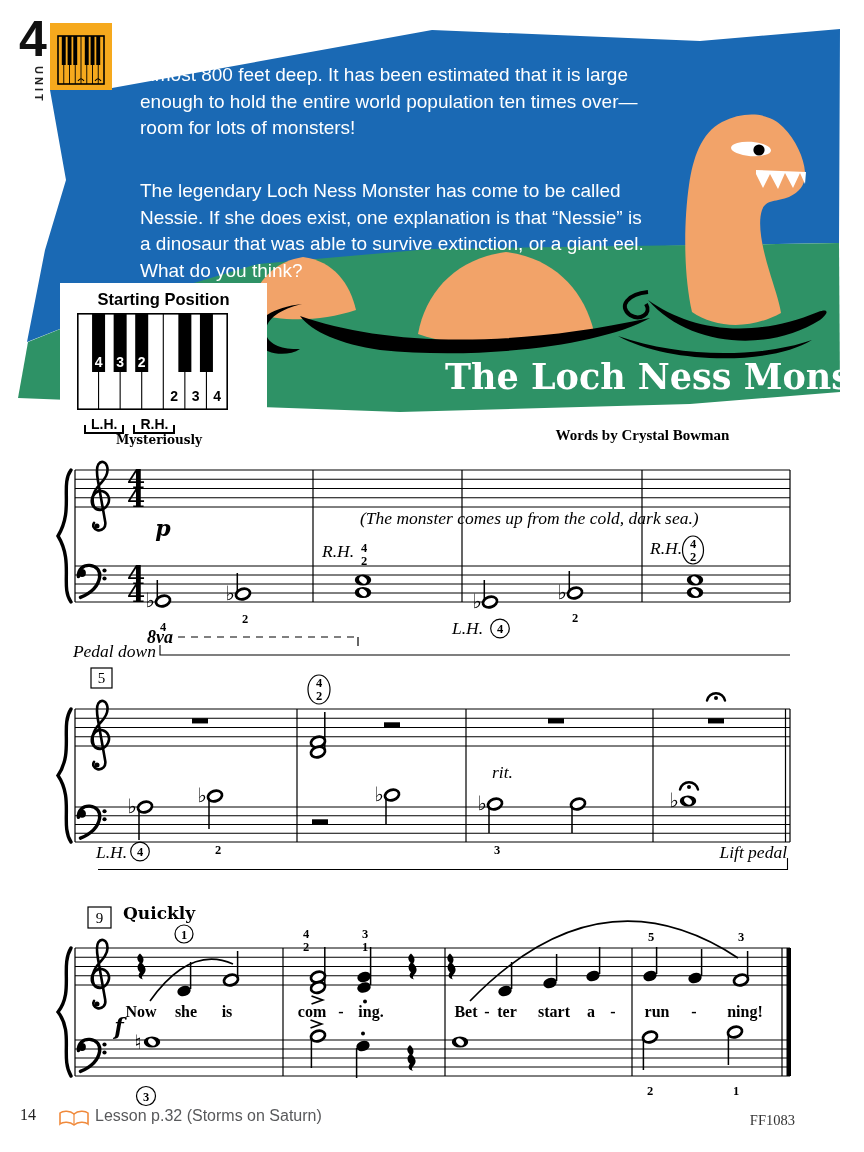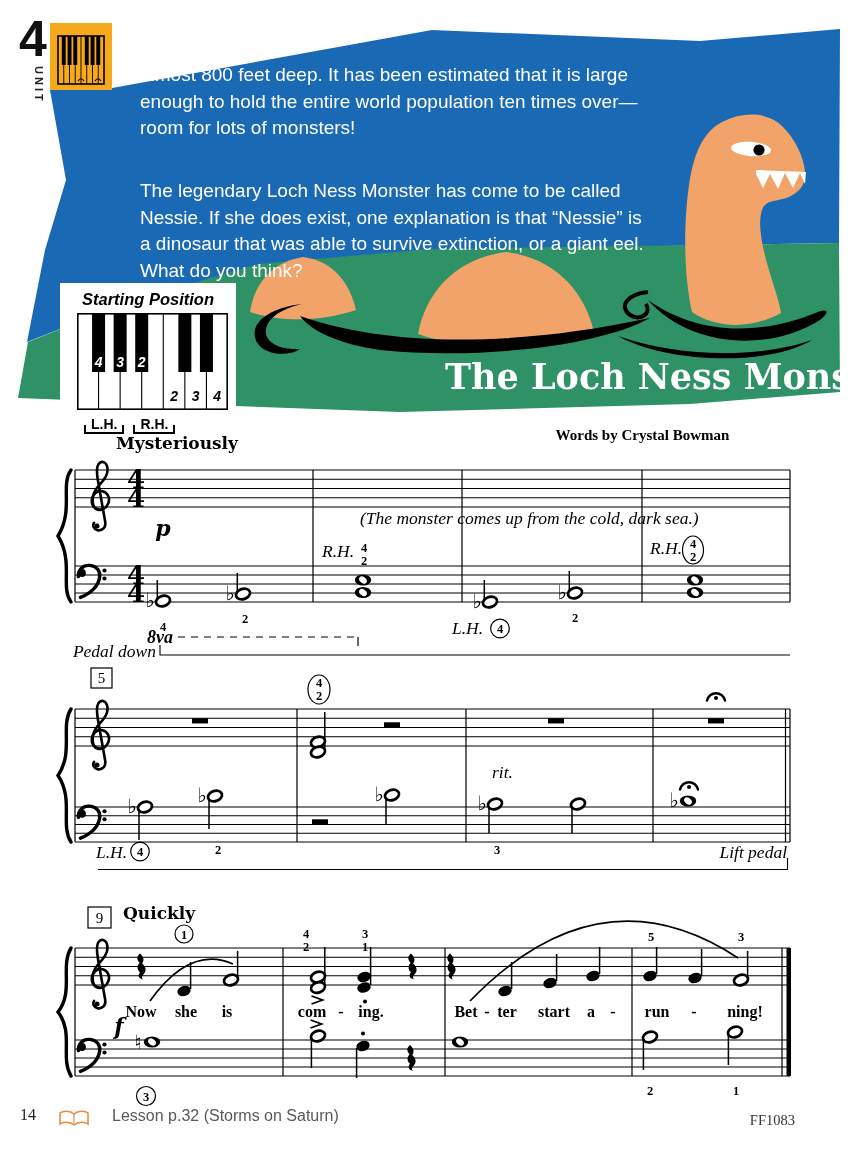--- a/index.html
+++ b/index.html
@@ -12,39 +12,39 @@
   .abs{position:absolute;}
   #art{position:absolute;left:0;top:0;}
   
   .unit-number{left:19px;top:14px;font-size:50px;font-weight:bold;color:#111;line-height:1;}
   .unit-label{left:45px;top:66px;font-size:11px;font-weight:bold;letter-spacing:3px;color:#222;
               transform:rotate(90deg);transform-origin:0 0;white-space:nowrap;}
   .unit-box{left:50px;top:23px;width:62px;height:67px;background:var(--box-orange);}
   .intro{left:140px;top:62px;color:#fff;font-size:19px;line-height:26.5px;width:520px;}
   .intro.p2{top:164px;margin-top:14px;}
   
-  .startbox{left:60px;top:283px;width:176px;height:132px;background:#fff;text-align:center;font-style:italic;}
+  .startbox{left:60px;top:283px;width:207px;height:132px;background:#fff;text-align:center;}
   .startbox .sp-title{font-size:16.5px;font-weight:bold;color:#000;margin-top:7px;}
   .kbwrap{position:absolute;left:17px;top:30px;}
   .hands{left:84px;top:416px;width:150px;display:flex;gap:9px;}
   .hand{display:inline-block;position:relative;border-bottom:2px solid #000;padding:0 7px 0 7px;
         font-size:14px;font-weight:bold;font-family:"Liberation Sans",sans-serif;}
   .hand::before,.hand::after{content:"";position:absolute;bottom:-2px;width:2px;height:9px;background:#000;}
   .hand::before{left:0;} .hand::after{right:0;}
   .tempo{font-family:"DejaVu Serif",serif;font-weight:bold;color:#000;}
-  .tempo1{left:116px;top:433px;font-size:17px;}
+  .tempo1{left:116px;top:433px;font-size:12px;}
   .tempo2{left:123px;top:903px;font-size:17px;}
   .songtitle{left:445px;top:356px;width:355px;text-align:center;color:#fff;
              font-family:"DejaVu Serif",serif;font-weight:bold;font-size:35px;white-space:nowrap;}
   .credit{left:490px;top:427px;width:305px;text-align:center;color:#000;
           font-family:"Liberation Serif",serif;font-weight:bold;font-size:15px;}
   
   .pagenum{left:20px;top:1106px;font-family:"Liberation Serif",serif;font-size:16px;color:#222;}
   .bookicon{left:58px;top:1110px;}
-  .lessonref{left:95px;top:1107px;font-size:16px;color:var(--footer-gray);margin-left:17px;}
+  .lessonref{left:95px;top:1107px;font-size:16px;color:var(--footer-gray);}
   .catalog{left:700px;top:1112px;width:95px;text-align:right;
            font-family:"Liberation Serif",serif;font-size:14.5px;color:#333;}
   
   svg text{user-select:none;fill:#000;}
   .lyr{font-family:"Liberation Serif",serif;font-weight:bold;font-size:16px;text-anchor:middle;}
   .itl{font-family:"Liberation Serif",serif;font-style:italic;font-size:17.5px;}
   .itlE{font-family:"Liberation Serif",serif;font-style:italic;font-size:17.5px;text-anchor:end;}
   .itlb{font-family:"Liberation Serif",serif;font-style:italic;font-weight:bold;font-size:18px;}
   .fng{font-family:"Liberation Serif",serif;font-weight:bold;font-size:12.5px;text-anchor:middle;}
   .dyn{font-family:"DejaVu Serif",serif;font-style:italic;font-weight:bold;font-size:22px;text-anchor:middle;}

